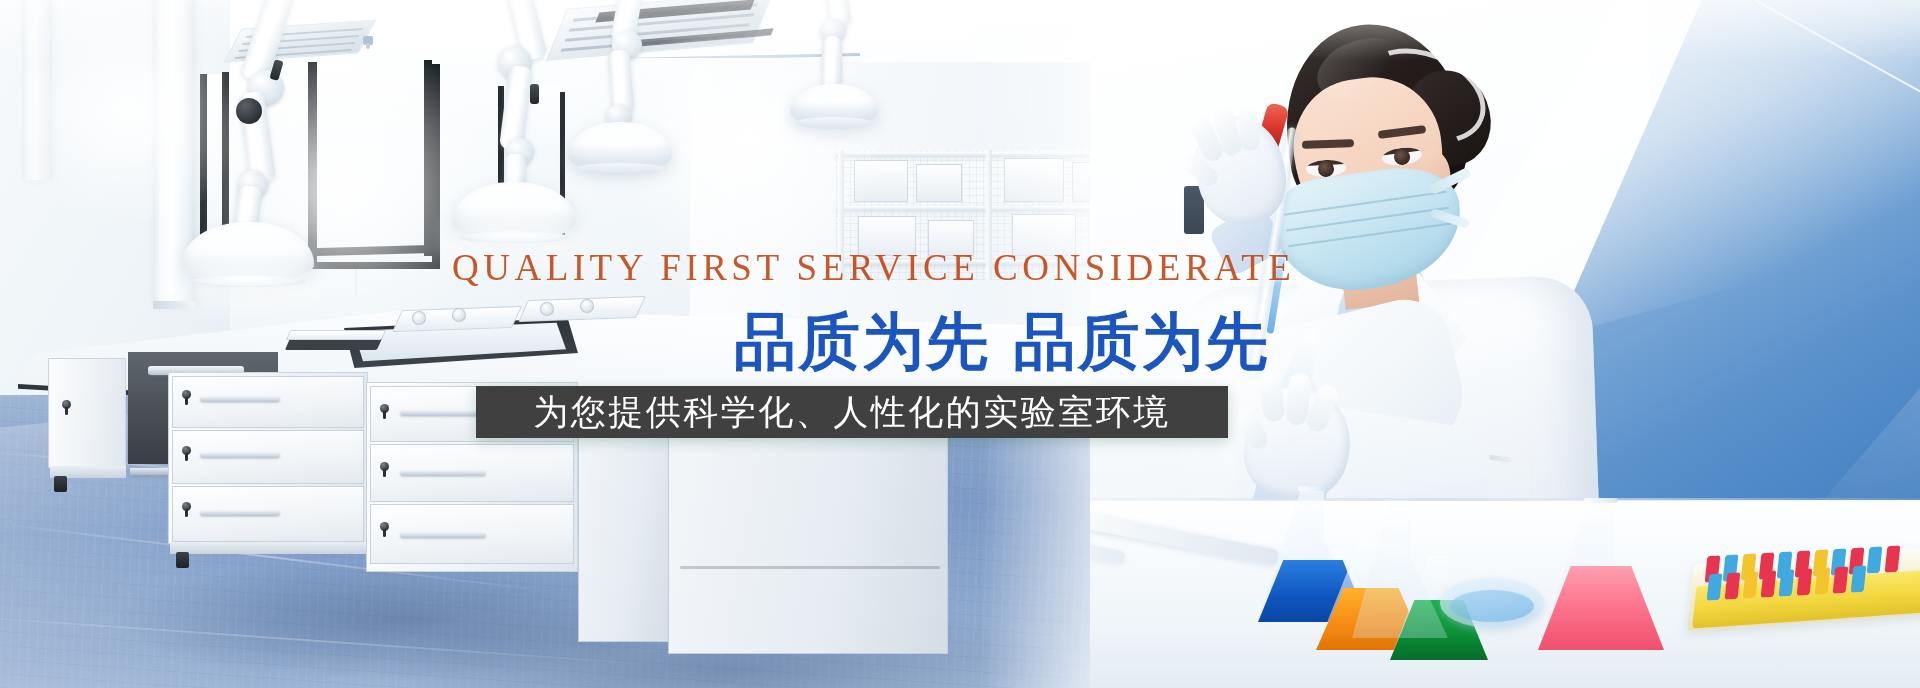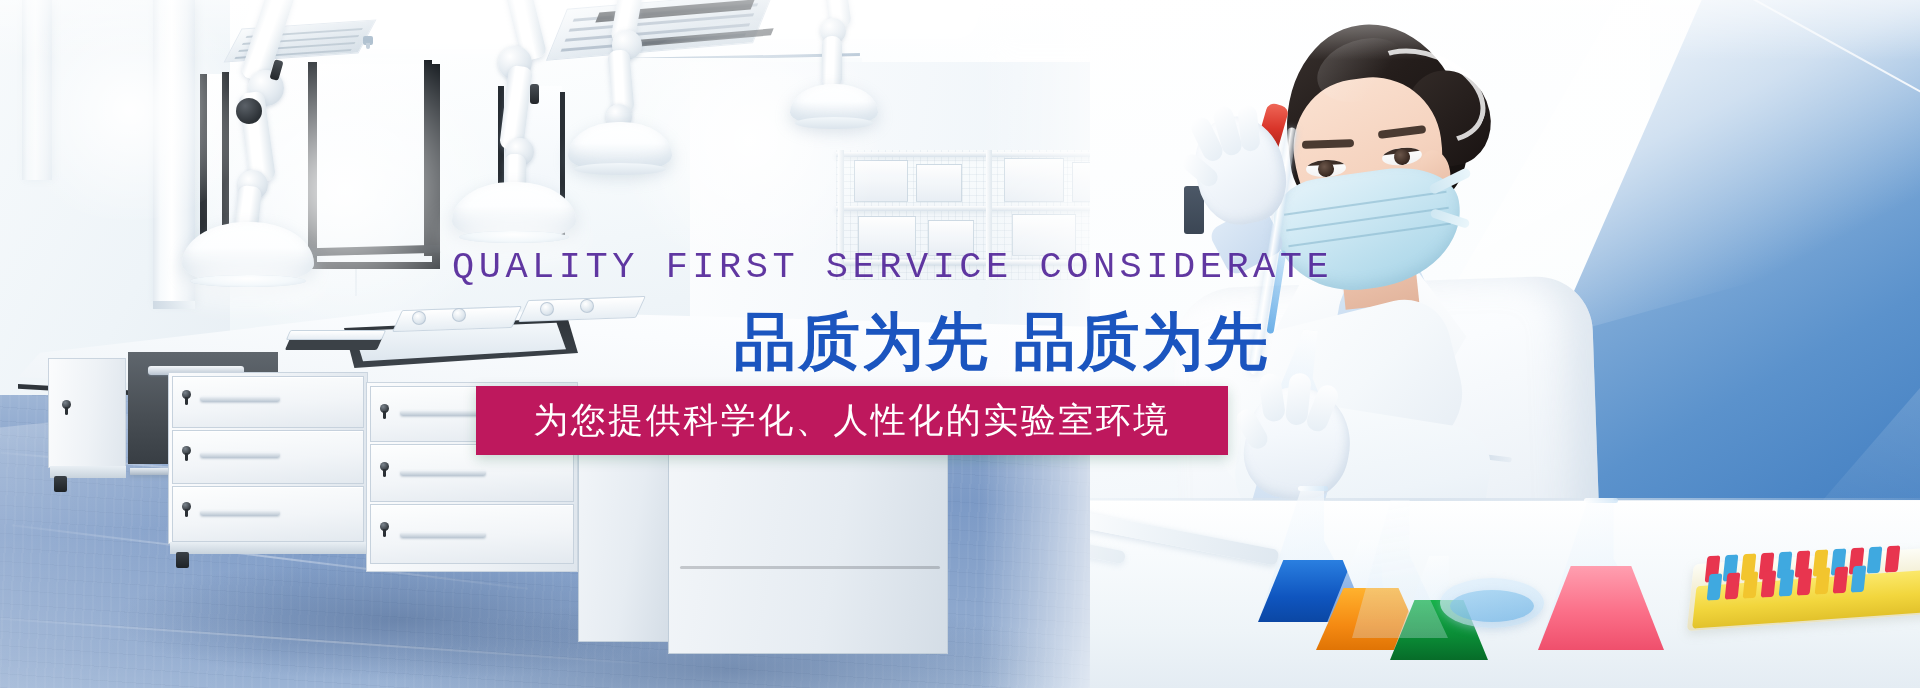--- a/index.html
+++ b/index.html
@@ -612,38 +612,38 @@
     border-radius:4px;
     transform:rotate(-4deg) skewX(-10deg);
   }
   .tube{
     position:absolute; width:13px; height:26px; border-radius:3px;
   }
 
   
   .tagline-en{
     position:absolute; left:452px; top:246px;
-    font-family:Liberation Mono, monospace;
+    font-family:Liberation Serif, serif;
     font-size:37px; letter-spacing:4.5px;
-    color:#4c1d95;
+    color:#c2410c;
     opacity:.88;
     white-space:nowrap;
     text-shadow:0 1px 2px rgba(255,255,255,.6);
   }
   .headline{
     position:absolute; left:734px; top:300px;
     font-family:"DejaVu Sans","Liberation Sans",sans-serif;
     font-size:62px; font-weight:bold; letter-spacing:2px;
     color:#1b55bf;
     white-space:nowrap;
     text-shadow:0 2px 5px rgba(255,255,255,.55);
   }
   .green-band{
-    position:absolute; left:476px; top:386px; width:752px; height:69px;
-    background:#be185d;
+    position:absolute; left:476px; top:386px; width:752px; height:52px;
+    background:#404040;
     box-shadow:0 4px 12px rgba(20,90,55,.22);
   }
   .green-band-text{
     position:absolute; left:0; top:0; width:100%; height:100%;
     display:flex; align-items:center; justify-content:center;
     font-family:"DejaVu Sans","Liberation Sans",sans-serif;
     font-size:35px; letter-spacing:2.5px;
     color:#ffffff; white-space:nowrap;
   }
   

